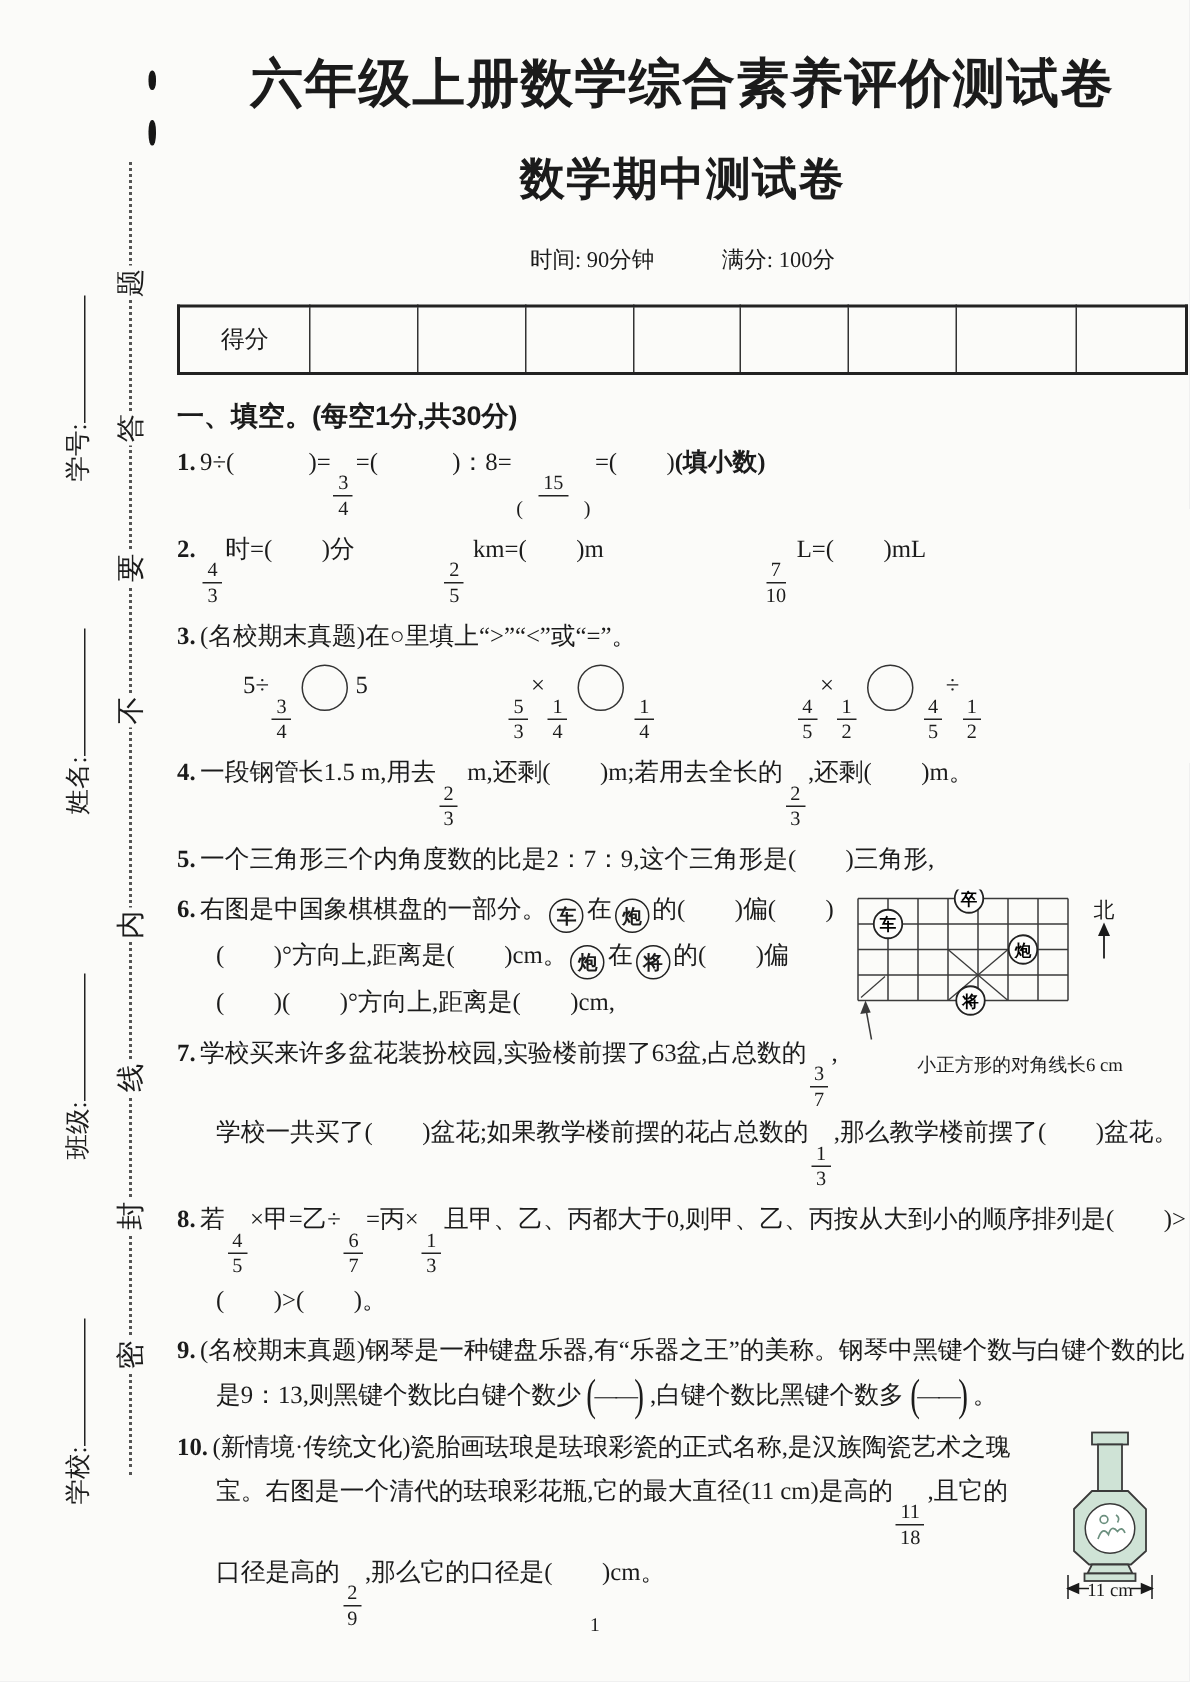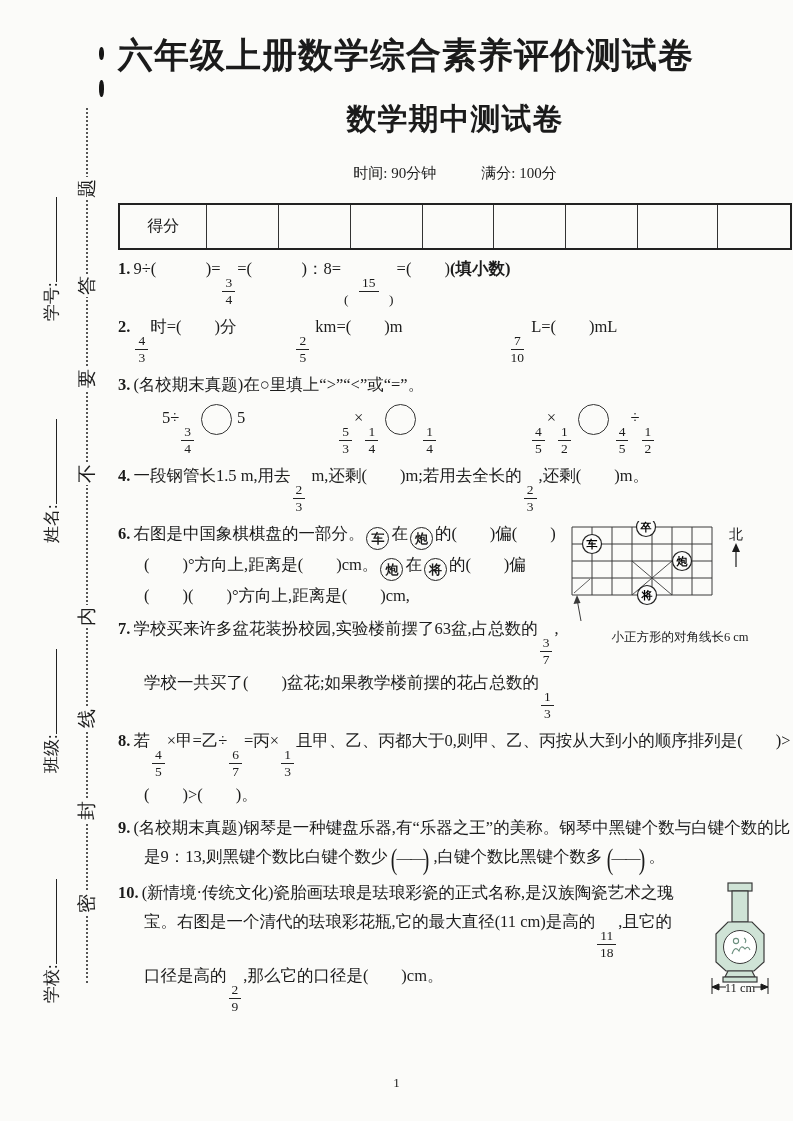--- a/index.html
+++ b/index.html
@@ -15,21 +15,21 @@
   .seal-row{position:absolute;left:0;top:72px;width:1121px;height:30px;}
   .dashline{position:absolute;left:138px;top:14px;width:875px;border-top:2px dotted #555;}
   .seal-char{position:absolute;top:2px;font-size:19px;background:#fbfbf9;padding:0 2px;}
 
   .scan-mark{position:absolute;background:#161616;border-radius:45%;}
   .m1{left:99px;top:47px;width:5px;height:13px;}
   .m2{left:99px;top:80px;width:5px;height:17px;}
 
   
   .main{position:absolute;left:118px;top:26px;width:674px;}
-  h1.title{margin:6px 0 0;font-family:"Liberation Sans",sans-serif;
+  h1.title{margin:6px 0 0;text-align:center;font-family:"Liberation Sans",sans-serif;
            font-weight:900;font-size:35px;letter-spacing:1px;}
   h2.subtitle{margin:20px 0 0;text-align:center;font-family:"Liberation Sans",sans-serif;
               font-weight:900;font-size:30px;letter-spacing:1px;}
   .meta{margin-top:24px;text-align:center;font-size:15px;}
 
   table.score{width:100%;margin-top:20px;border-collapse:collapse;border:2px solid #222;}
   table.score th,table.score td{border:1px solid #333;font-weight:normal;font-size:16px;text-align:center;}
   table.score th{height:37px;}
   table.score td{height:41px;font-family:Liberation Serif, serif;}
 
@@ -118,20 +118,21 @@
         <td></td>
         <td></td>
         <td></td>
         <td></td>
         <td></td>
         <td></td>
       </tr>
     </tbody>
       </table>
 
+    <h3 class="sec">一、填空。(每空1分,共30分)</h3>
 
     <div class="q"><b class="qno">1.</b><span class="qt">9÷(　　　)=</span><span class="frac">
           <span class="fn">3</span>
           <span class="fd">4</span>
         </span><span class="qt">=(　　　)：8=</span><span class="frac">
           <span class="fn">15</span>
           <span class="fd">(　　　)</span>
         </span><span class="qt">=(　　)</span><span class="qt bold">(填小数)</span></div>
     <div class="q"><b class="qno">2.</b><span class="frac">
           <span class="fn">4</span>
@@ -169,20 +170,21 @@
           <span class="fn">1</span>
           <span class="fd">2</span>
         </span></div>
     <div class="q"><b class="qno">4.</b><span class="qt">一段钢管长1.5 m,用去</span><span class="frac">
           <span class="fn">2</span>
           <span class="fd">3</span>
         </span><span class="qt"> m,还剩(　　)m;若用去全长的</span><span class="frac">
           <span class="fn">2</span>
           <span class="fd">3</span>
         </span><span class="qt">,还剩(　　)m。</span></div>
+    <div class="q"><b class="qno">5.</b><span class="qt">一个三角形三个内角度数的比是2：7：9,这个三角形是(　　)三角形,</span></div>
 
     <figure class="chessfig">
       <svg width="224" height="104" viewBox="0 0 224 104">
         <g stroke="#3a3a3a" stroke-width="1">
           <line x1="4" y1="6" x2="4" y2="74"></line>
             <line x1="24" y1="6" x2="24" y2="74"></line>
           <line x1="44" y1="6" x2="44" y2="74"></line>
             <line x1="64" y1="6" x2="64" y2="74"></line>
           <line x1="84" y1="6" x2="84" y2="74"></line>
             <line x1="104" y1="6" x2="104" y2="74"></line>
@@ -220,21 +222,21 @@
       <figcaption>小正方形的对角线长6 cm</figcaption>
     </figure>
 
     <div class="q"><b class="qno">6.</b><span class="qt">右图是中国象棋棋盘的一部分。</span><span class="piece">车</span><span class="qt">在</span><span class="piece">炮</span><span class="qt">的(　　)偏(　　)(　　)°方向上,距离是(　　)cm。</span><span class="piece">炮</span><span class="qt">在</span><span class="piece">将</span><span class="qt">的(　　)偏(　　)(　　)°方向上,距离是(　　)cm,</span></div>
     <div class="q"><b class="qno">7.</b><span class="qt">学校买来许多盆花装扮校园,实验楼前摆了63盆,占总数的</span><span class="frac">
           <span class="fn">3</span>
           <span class="fd">7</span>
         </span><span class="qt">,学校一共买了(　　)盆花;如果教学楼前摆的花占总数的</span><span class="frac">
           <span class="fn">1</span>
           <span class="fd">3</span>
-        </span></div>
+        </span><span class="qt">,那么教学楼前摆了(　　)盆花。</span></div>
     <div class="q"><b class="qno">8.</b><span class="qt">若</span><span class="frac">
           <span class="fn">4</span>
           <span class="fd">5</span>
         </span><span class="qt">×甲=乙÷</span><span class="frac">
           <span class="fn">6</span>
           <span class="fd">7</span>
         </span><span class="qt">=丙×</span><span class="frac">
           <span class="fn">1</span>
           <span class="fd">3</span>
         </span><span class="qt">且甲、乙、丙都大于0,则甲、乙、丙按从大到小的顺序排列是(　　)&gt;(　　)&gt;(　　)。</span></div>

